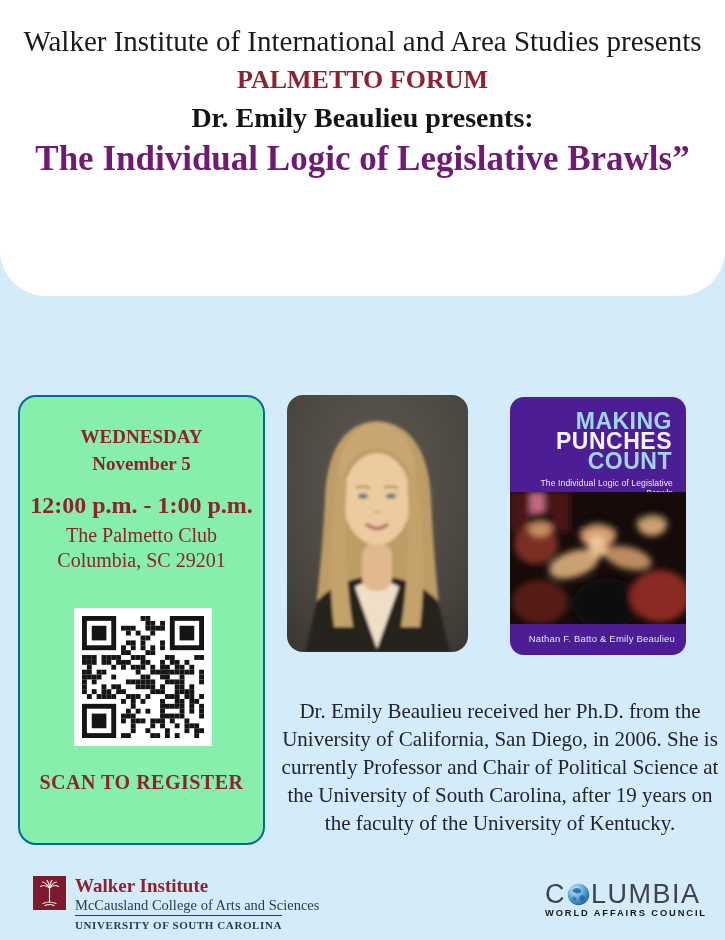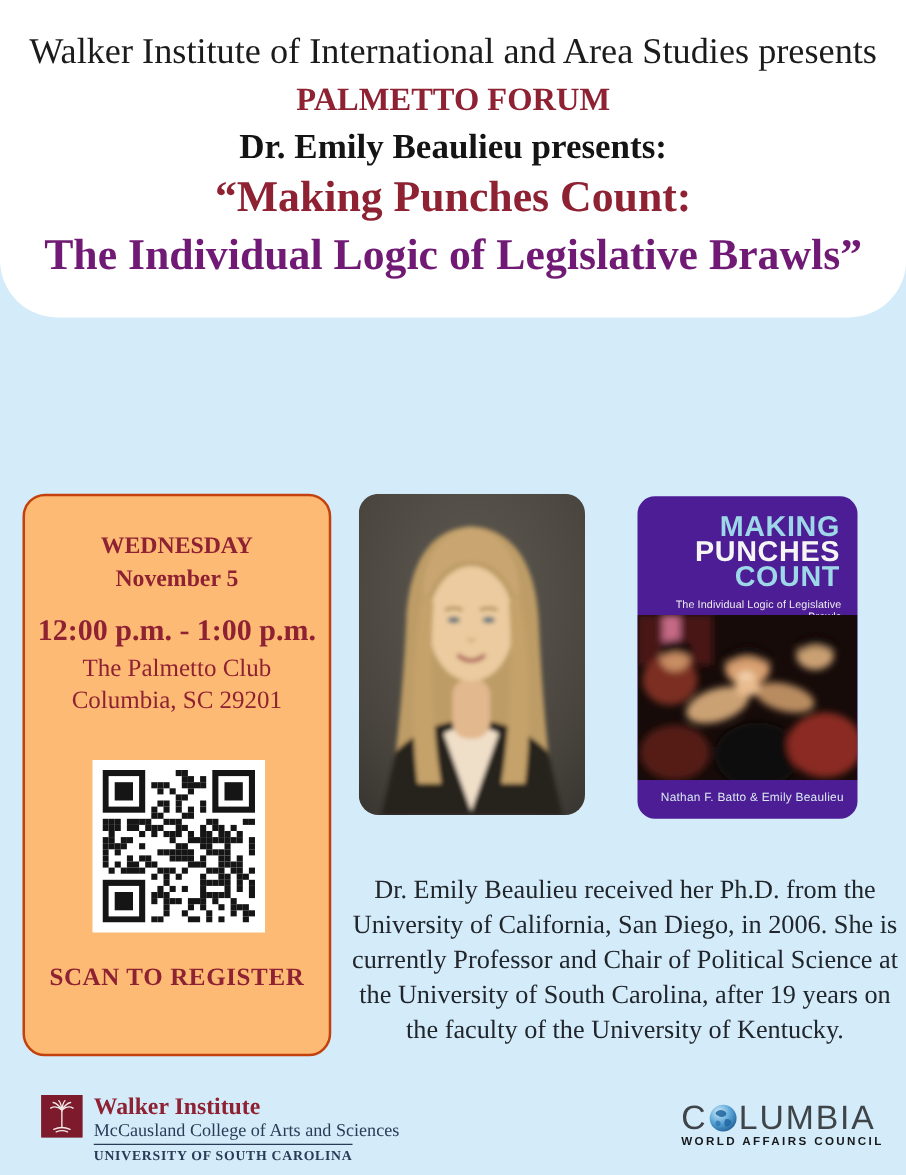--- a/index.html
+++ b/index.html
@@ -3,33 +3,33 @@
 <meta charset="utf-8">
 <style>
   html,body{margin:0;padding:0;background:#fff;}
   .flyer{
     position:relative;width:725px;height:940px;overflow:hidden;
     background:#d4ebfa;
     font-family:"Liberation Serif", serif;
   }
   
   .top-white{
-    position:absolute;left:0;top:0;width:725px;height:254px;
+    position:absolute;left:0;top:0;width:725px;height:296px;
     background:#ffffff;border-radius:0 0 46px 46px;text-align:center;
   }
   .l-presents{margin:24px auto 0;font-size:29px;line-height:34px;color:#1b1b1b;}
   .l-forum{margin:7px auto 0;font-size:26px;line-height:30px;font-weight:bold;color:#8e2132;}
   .l-speaker{margin:6px auto 0;font-size:28px;line-height:33px;font-weight:bold;color:#141414;}
   .l-title1{margin:3px auto 0;font-size:35px;line-height:42px;font-weight:bold;color:#8e2132;}
   .l-title2{margin:4px auto 0;font-size:35px;line-height:42px;font-weight:bold;color:#701a75;}
   .l-desc{margin:22px auto 0;width:700px;font-size:25px;line-height:31px;color:#1b1b1b;white-space:pre-line;}
   
   .event-card{
     position:absolute;left:18px;top:395px;width:247px;height:450px;box-sizing:border-box;
-    background:#fdba74;border:2px solid #c2410c;border-radius:18px;
+    background:#86efac;border:2px solid #0369a1;border-radius:18px;
     text-align:center;color:#8e2132;
   }
   .ec-day{margin-top:29px;font-size:19px;font-weight:bold;line-height:22px;}
   .ec-date{margin-top:5px;font-size:19px;font-weight:bold;line-height:22px;}
   .ec-time{margin-top:16px;font-size:24px;font-weight:bold;line-height:28px;}
   .ec-venue{margin-top:4px;font-size:20px;line-height:24px;}
   .ec-address{margin-top:2px;font-size:20px;line-height:24px;}
   .ec-city{margin-top:1px;font-size:20px;line-height:24px;}
   .qr-patch{
     position:absolute;left:54px;top:211px;width:138px;height:138px;background:#fff;
@@ -78,21 +78,20 @@
 </style>
 </head>
 <body>
 
 <div class="flyer">
 
   <section class="top-white">
     <div class="l-presents">Walker Institute of International and Area Studies presents</div>
     <div class="l-forum">PALMETTO FORUM</div>
     <div class="l-speaker">Dr. Emily Beaulieu presents:</div>
-    <div class="l-title1">“Making Punches Count:</div>
     <div class="l-title2">The Individual Logic of Legislative Brawls”</div>
   </section>
 
   <aside class="event-card">
     <div class="ec-day">WEDNESDAY</div>
     <div class="ec-date">November 5</div>
     <div class="ec-time">12:00 p.m. - 1:00 p.m.</div>
     <div class="ec-venue">The Palmetto Club</div>
     <div class="ec-city">Columbia, SC 29201</div>
     <div class="qr-patch">

